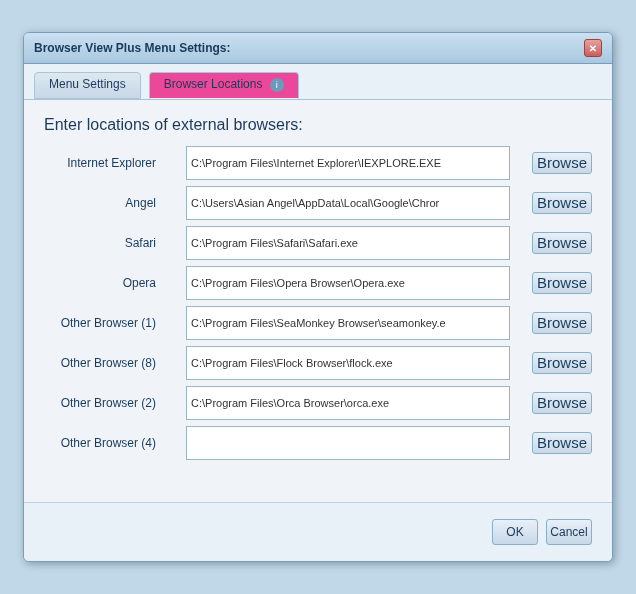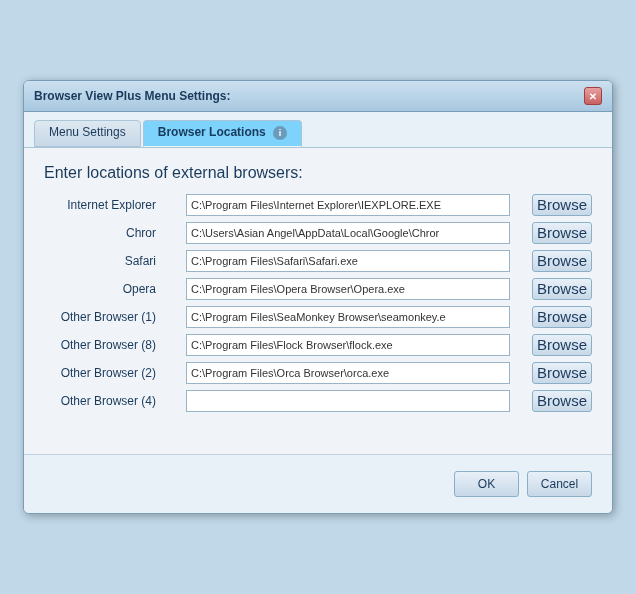--- a/index.html
+++ b/index.html
@@ -66,27 +66,27 @@
       border-bottom: 1px solid #aac4d8;
     }
 
     .tab {
       padding: 4px 14px 6px 14px;
       border: 1px solid #aac4d8;
       background: linear-gradient(to bottom, #dde8f0, #c8d8e8);
       cursor: pointer;
       color: #1a3a5c;
       border-radius: 4px 4px 0 0;
-      margin-right: 2px;
+      margin-right: 8px;
     }
 
     .tab.active {
-      background: #7dd3fc;
+      background: #ec4899;
       border-bottom: 1px solid #f0f4f8;
-      font-weight: bold;
+      font-weight: normal;
       z-index: 1;
     }
 
     .tab-icon {
       display: inline-block;
       width: 14px;
       height: 14px;
       background: #6a9abc;
       border-radius: 50%;
       vertical-align: middle;
@@ -118,21 +118,21 @@
     .browser-label {
       width: 120px;
       min-width: 120px;
       color: #1a3a5c;
       text-align: right;
       padding-right: 8px;
     }
 
     .path-input {
       flex: 1;
-      height: 22px;
+      height: 34px;
       border: 1px solid #9ab4c8;
       background: white;
       padding: 2px 4px;
       font-size: 11px;
       color: #333;
       overflow: hidden;
     }
 
     .browse-btn {
       width: 60px;
@@ -152,21 +152,21 @@
       display: flex;
       justify-content: flex-end;
       padding: 16px 20px;
       gap: 8px;
       background: #e8f0f8;
       border-top: 1px solid #c0d0e0;
       margin-top: 20px;
     }
 
     .footer-btn {
-      width: 65px;
+      width: 46px;
       height: 26px;
       background: linear-gradient(to bottom, #e8f0f8, #c8d8e8);
       border: 1px solid #8ab0c8;
       border-radius: 3px;
       cursor: pointer;
       font-size: 12px;
       color: #1a3a5c;
       display: flex;
       align-items: center;
       justify-content: center;
@@ -194,21 +194,21 @@
   <div class="content">
     <div class="section-label">Enter locations of external browsers:</div>
 
     <div id="browser-rows">
         <div class="browser-row">
           <div class="browser-label">Internet Explorer</div>
           <input type="text" class="path-input" value="C:\Program Files\Internet Explorer\IEXPLORE.EXE" style="">
           <button class="browse-btn">Browse</button>
         </div>
         <div class="browser-row">
-          <div class="browser-label">Chror</div>
+          <div class="browser-label">Angel</div>
           <input type="text" class="path-input" value="C:\Users\Asian Angel\AppData\Local\Google\Chror" style="">
           <button class="browse-btn">Browse</button>
         </div>
         <div class="browser-row">
           <div class="browser-label">Safari</div>
           <input type="text" class="path-input" value="C:\Program Files\Safari\Safari.exe" style="">
           <button class="browse-btn">Browse</button>
         </div>
         <div class="browser-row">
           <div class="browser-label">Opera</div>

